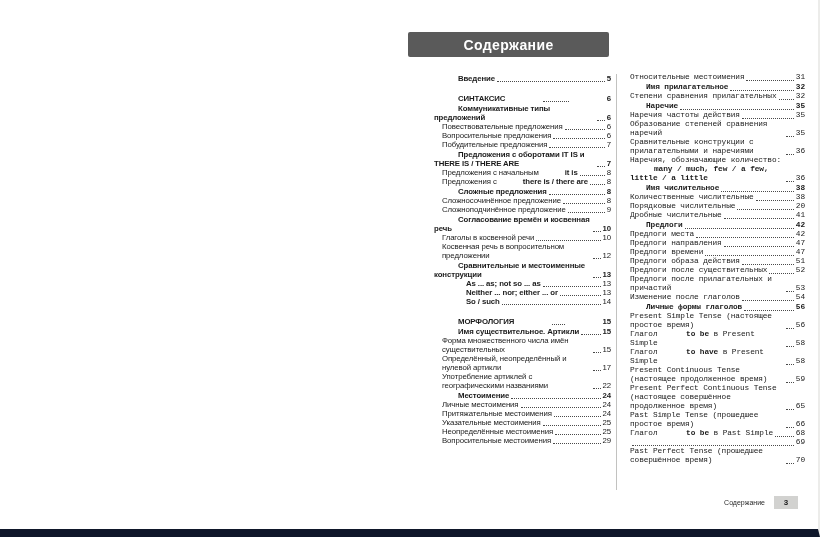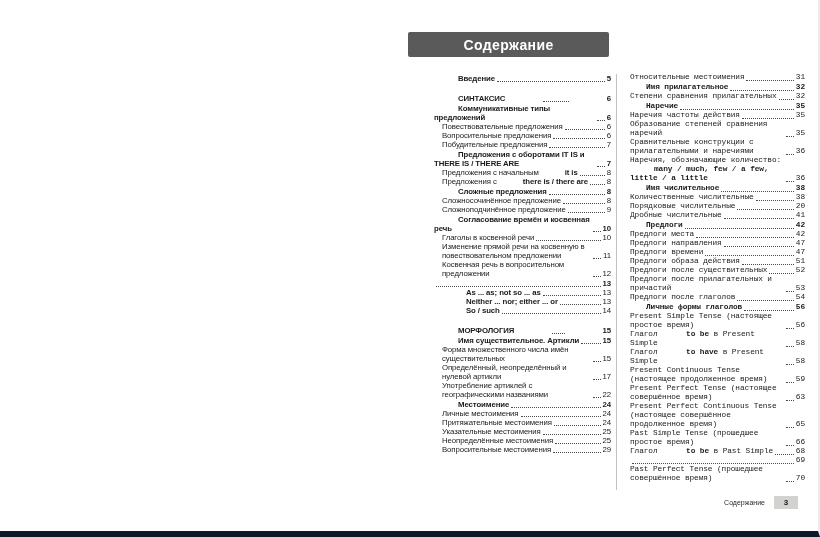--- a/index.html
+++ b/index.html
@@ -6,21 +6,21 @@
   html, body { margin: 0; padding: 0; }
   body {
     width: 820px; height: 537px;
     background: #f6f6f4;
     font-family: "Liberation Sans", "DejaVu Sans", sans-serif;
     position: relative; overflow: hidden;
   }
   .sheet {
     position: absolute; inset: 0;
     background: #ffffff;
-    border-bottom: 6px solid #0f172a;
+    border-bottom: 8px solid #0f172a;
     border-right: 2px solid #ececea;
   }
   .title-box {
     position: absolute; left: 408px; top: 32px;
     width: 201px; height: 25px;
     background: #5a5a5a;
     color: #ffffff;
     display: flex; align-items: center; justify-content: center;
     font-weight: bold; font-size: 14px; letter-spacing: 0.4px;
     border-radius: 2px;
@@ -134,30 +134,26 @@
         <span class="txt"><span class="b">Согласование времён и косвенная речь</span></span>
         <span class="dots"></span>
         <span class="pg">10</span>
       </div>
       <div class="entry lvl2">
         <span class="txt"><span>Глаголы в косвенной речи</span></span>
         <span class="dots"></span>
         <span class="pg">10</span>
       </div>
       <div class="entry lvl2">
-        <span class="txt"><span>Изменение прямой речи на косвенную в повествовательном предложении</span></span>
-        <span class="dots"></span>
-        <span class="pg">11</span>
-      </div>
-      <div class="entry lvl2">
         <span class="txt"><span>Косвенная речь в вопросительном предложении</span></span>
         <span class="dots"></span>
         <span class="pg">12</span>
       </div>
       <div class="entry lvl1">
+        <span class="txt"><span class="b">Сравнительные и местоименные конструкции</span></span>
         <span class="dots"></span>
         <span class="pg">13</span>
       </div>
       <div class="entry lvl2">
         <span class="txt"><span class="b">As ... as; not so ... as</span></span>
         <span class="dots"></span>
         <span class="pg">13</span>
       </div>
       <div class="entry lvl2">
         <span class="txt"><span class="b">Neither ... nor; either ... or</span></span>
@@ -318,21 +314,21 @@
         <span class="txt"><span>Предлоги после существительных</span></span>
         <span class="dots"></span>
         <span class="pg">52</span>
       </div>
       <div class="entry lvl2">
         <span class="txt"><span>Предлоги после прилагательных и причастий</span></span>
         <span class="dots"></span>
         <span class="pg">53</span>
       </div>
       <div class="entry lvl2">
-        <span class="txt"><span>Предлоги после глаголов</span></span>
+        <span class="txt"><span>Изменение после глаголов</span></span>
         <span class="dots"></span>
         <span class="pg">54</span>
       </div>
       <div class="entry lvl1">
         <span class="txt"><span class="b">Личные формы глаголов</span></span>
         <span class="dots"></span>
         <span class="pg">56</span>
       </div>
       <div class="entry lvl2">
         <span class="txt"><span>Present Simple Tense (настоящее простое время)</span></span>
@@ -346,25 +342,20 @@
       </div>
       <div class="entry lvl2">
         <span class="txt"><span>Глагол </span><span class="b">to have</span><span> в Present Simple</span></span>
         <span class="dots"></span>
         <span class="pg">58</span>
       </div>
       <div class="entry lvl2">
         <span class="txt"><span>Present Continuous Tense (настоящее продолженное время)</span></span>
         <span class="dots"></span>
         <span class="pg">59</span>
-      </div>
-      <div class="entry lvl2">
-        <span class="txt"><span>Present Perfect Tense (настоящее совершённое время)</span></span>
-        <span class="dots"></span>
-        <span class="pg">63</span>
       </div>
       <div class="entry lvl2">
         <span class="txt"><span>Present Perfect Continuous Tense (настоящее совершённое продолженное время)</span></span>
         <span class="dots"></span>
         <span class="pg">65</span>
       </div>
       <div class="entry lvl2">
         <span class="txt"><span>Past Simple Tense (прошедшее простое время)</span></span>
         <span class="dots"></span>
         <span class="pg">66</span>

